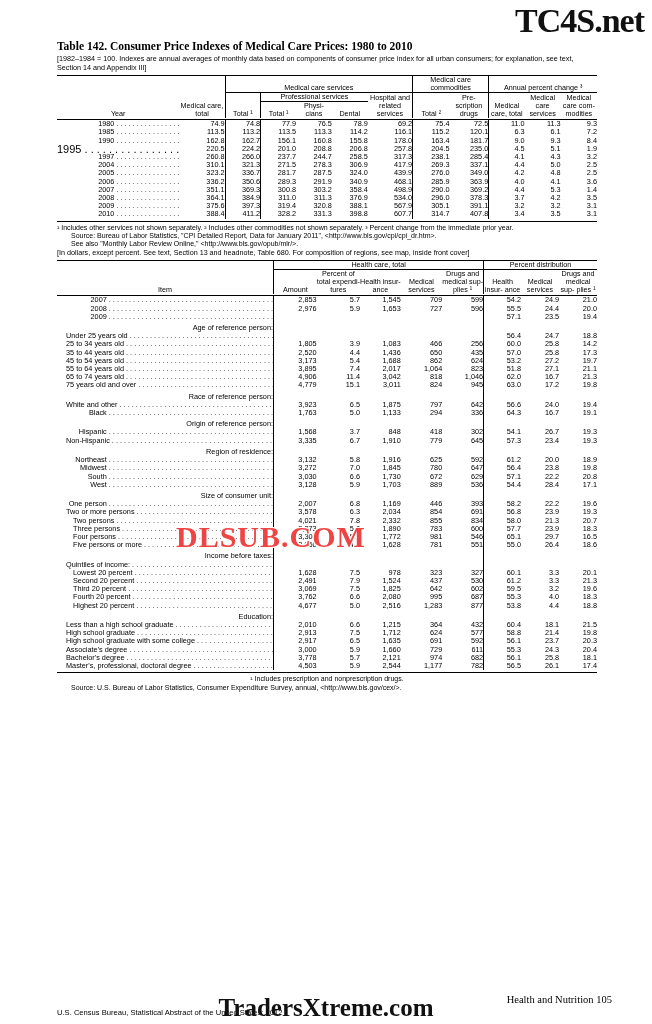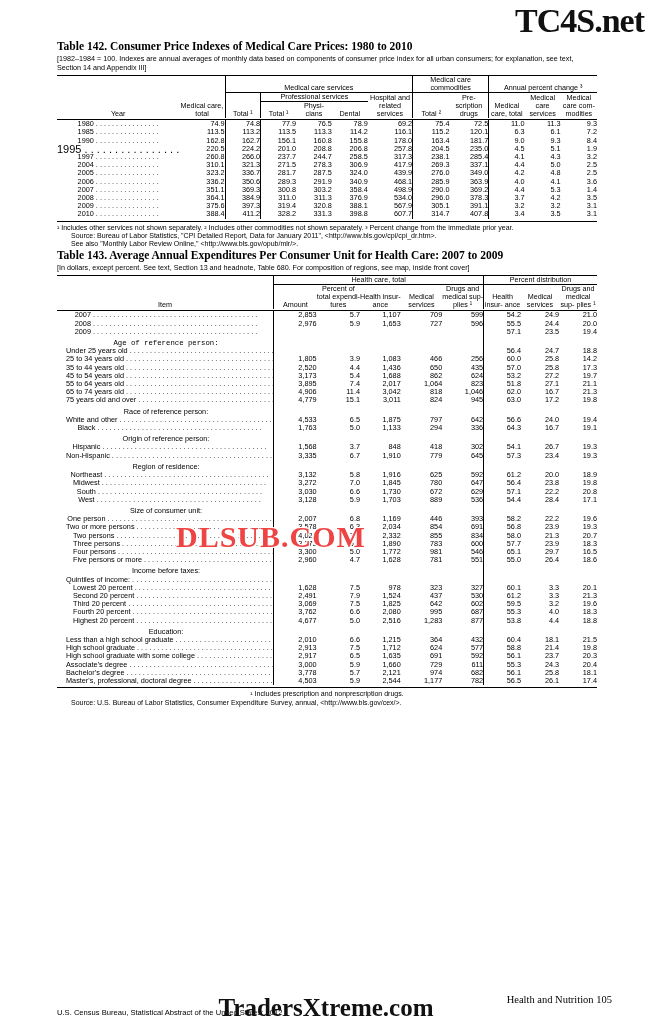--- a/index.html
+++ b/index.html
@@ -48,21 +48,21 @@
   table.data th,table.data td{padding:0;vertical-align:bottom;}
   .hdr th{
     font-weight:normal;text-align:center;font-size:7.2px;line-height:8px;
     padding:1px 2px;
   }
   .rule-top{border-top:1.4px solid #000;}
   .rule-bot{border-bottom:1px solid #000;}
   .rule-thin{border-bottom:0.6px solid #000;}
   .vline{border-left:0.6px solid #000;}
   .num{text-align:right;padding-right:4px;white-space:nowrap;}
-  .stub{text-align:center;padding-left:2px;white-space:nowrap;}
+  .stub{text-align:right;padding-left:2px;white-space:nowrap;}
   .grp{padding-top:3px;}
   .foot{
     font-size:7px;line-height:8.4px;margin-top:2px;
   }
   .foot .src{padding-left:14px;}
   .t143top{margin-top:34px;}
   .footerrow{
     position:absolute;left:57px;right:40px;bottom:30px;
     font-size:8px;
   }
@@ -298,21 +298,20 @@
         </tbody>
     </table>
     <div class="hr-full"></div>
 
     <div class="foot">
       <div>¹ Includes other services not shown separately. ² Includes other commodities not shown separately. ³ Percent change from the immediate prior year.</div>
       <div class="src">Source: Bureau of Labor Statistics, "CPI Detailed Report, Data for January 2011", &lt;http://www.bls.gov/cpi/cpi_dr.htm&gt;.</div>
       <div class="src">See also "Monthly Labor Review Online," &lt;http://www.bls.gov/opub/mlr/&gt;.</div>
     </div>
 
-    <h2 class="tbl-title t143top">Table 143. Average Annual Expenditures Per Consumer Unit for Health Care: 2007 to 2009</h2>
     <div class="headnote">[In dollars, except percent. See text, Section 13 and headnote, Table 680. For composition of regions, see map, inside front cover]</div>
 
     <table class="data">
       <colgroup>
         <col style="width:200px">
         <col style="width:46px">
         <col style="width:46px">
         <col style="width:44px">
         <col style="width:44px">
         <col style="width:44px">
@@ -341,21 +340,21 @@
           </tr>
         <tr>
             <td colspan="9" class="rule-bot" style="height:1px;padding:0"></td>
           </tr>
       </thead>
       <tbody>
           <tr>
             <td class="stub" style="padding-left: 2px; overflow: hidden; white-space: nowrap; max-width: 200px;">2007 . . . . . . . . . . . . . . . . . . . . . . . . . . . . . . . . . . . . . . . . .</td>
             <td class="num vline">2,853</td>
             <td class="num">5.7</td>
-            <td class="num">1,107</td>
+            <td class="num">1,545</td>
             <td class="num">709</td>
             <td class="num">599</td>
             <td class="num vline">54.2</td>
             <td class="num">24.9</td>
             <td class="num">21.0</td>
           </tr>
           <tr>
             <td class="stub" style="padding-left: 2px; overflow: hidden; white-space: nowrap; max-width: 200px;">2008 . . . . . . . . . . . . . . . . . . . . . . . . . . . . . . . . . . . . . . . . .</td>
             <td class="num vline">2,976</td>
             <td class="num">5.9</td>
@@ -371,21 +370,21 @@
             <td class="num vline"></td>
             <td class="num"></td>
             <td class="num"></td>
             <td class="num"></td>
             <td class="num"></td>
             <td class="num vline">57.1</td>
             <td class="num">23.5</td>
             <td class="num">19.4</td>
           </tr>
           <tr>
-            <td class="stub" style="padding-left: 2px; overflow: hidden; white-space: nowrap; max-width: 200px; padding-top: 3px; font-family: Liberation Mono, monospace;">Age of reference person:</td>
+            <td class="stub" style="padding-left: 2px; overflow: hidden; white-space: nowrap; max-width: 200px; padding-top: 3px;">Age of reference person:</td>
             <td class="num vline" style="padding-top: 3px;"></td>
             <td class="num" style="padding-top: 3px;"></td>
             <td class="num" style="padding-top: 3px;"></td>
             <td class="num" style="padding-top: 3px;"></td>
             <td class="num" style="padding-top: 3px;"></td>
             <td class="num vline" style="padding-top: 3px;"></td>
             <td class="num" style="padding-top: 3px;"></td>
             <td class="num" style="padding-top: 3px;"></td>
           </tr>
           <tr>
@@ -471,21 +470,21 @@
             <td class="num" style="padding-top: 3px;"></td>
             <td class="num" style="padding-top: 3px;"></td>
             <td class="num" style="padding-top: 3px;"></td>
             <td class="num" style="padding-top: 3px;"></td>
             <td class="num vline" style="padding-top: 3px;"></td>
             <td class="num" style="padding-top: 3px;"></td>
             <td class="num" style="padding-top: 3px;"></td>
           </tr>
           <tr>
             <td class="stub" style="padding-left: 9px; overflow: hidden; white-space: nowrap; max-width: 200px;">White and other . . . . . . . . . . . . . . . . . . . . . . . . . . . . . . . . . . . . . . . . .</td>
-            <td class="num vline">4,533</td>
+            <td class="num vline">3,923</td>
             <td class="num">6.5</td>
             <td class="num">1,875</td>
             <td class="num">797</td>
             <td class="num">642</td>
             <td class="num vline">56.6</td>
             <td class="num">24.0</td>
             <td class="num">19.4</td>
           </tr>
           <tr>
             <td class="stub" style="padding-left: 9px; overflow: hidden; white-space: nowrap; max-width: 200px;">Black . . . . . . . . . . . . . . . . . . . . . . . . . . . . . . . . . . . . . . . . .</td>

